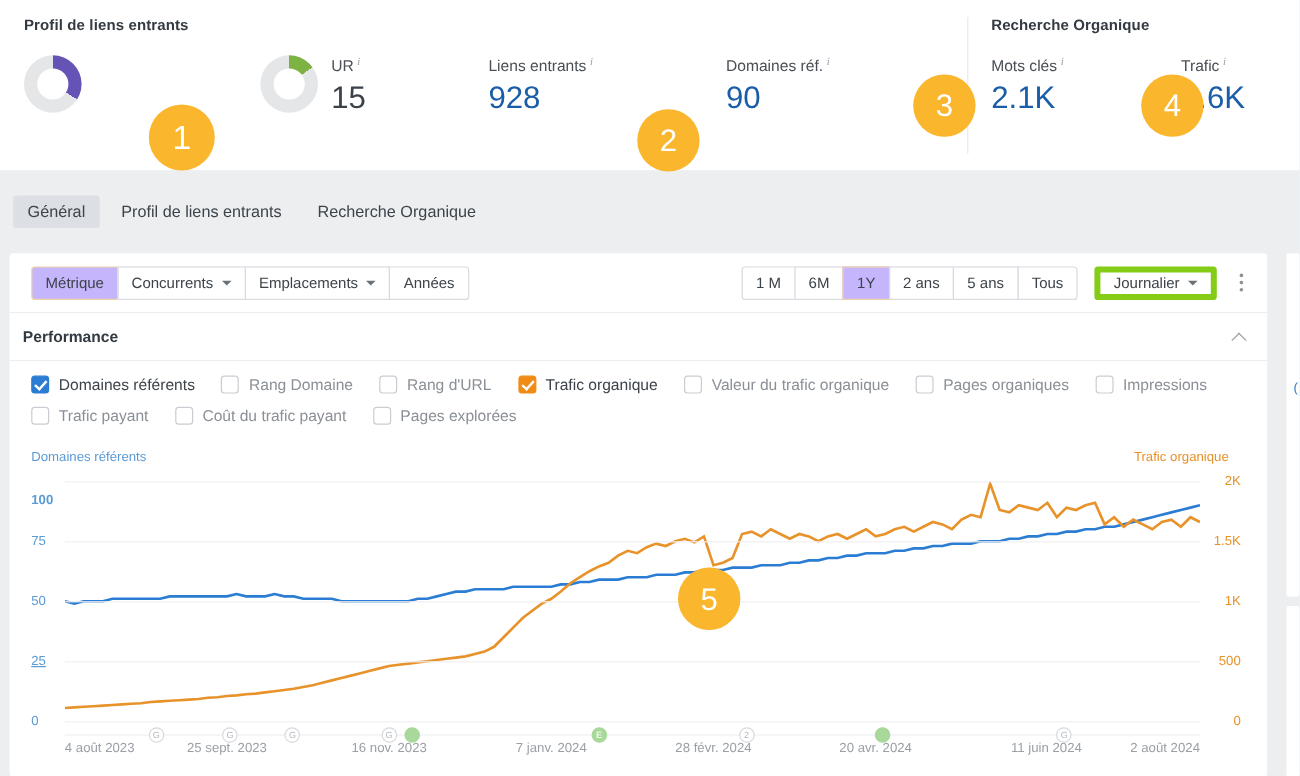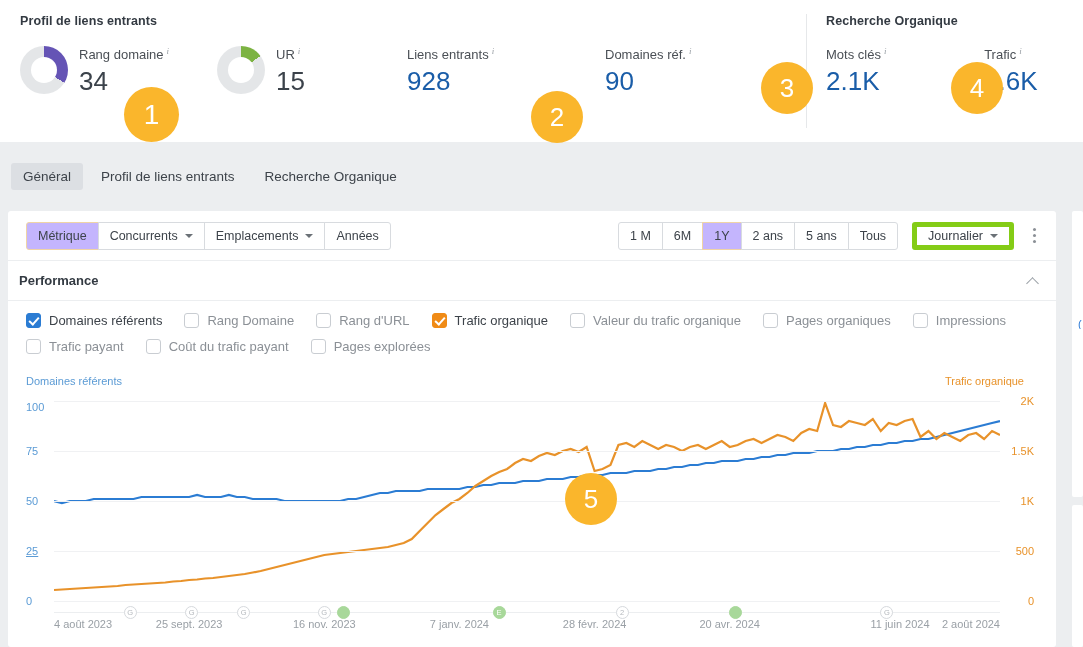--- a/index.html
+++ b/index.html
@@ -187,24 +187,20 @@
 <div id="root">
 
   <div class="metrics-bar">
 
     <div class="metrics-group" style="width:806px">
       <div class="group-title">Profil de liens entrants</div>
       <div class="group-items">
 
         <div class="metric" style="width:197px">
           <div class="donut" style="background:conic-gradient(#6554b5 0% 34%, #e4e6e8 34% 100%)"></div>
-          <div class="metric-body">
-            <div class="metric-label"><span>Rang domaine</span><span class="info-i">i</span></div>
-            <div class="metric-value dark">34</div>
-          </div>
           <div class="metric-sub" style="left:0; top:103px">
             <span class="muted">AR</span><span class="link" style="margin-left:6px">3,058,467</span>
           </div>
         </div>
 
         <div class="metric" style="width:190px">
           <div class="donut" style="background:conic-gradient(#7cb342 0% 15%, #e4e6e8 15% 100%)"></div>
           <div class="metric-body">
             <div class="metric-label"><span>UR</span><span class="info-i">i</span></div>
             <div class="metric-value dark">15</div>
@@ -367,21 +363,21 @@
 
     <div class="chart-wrap">
       <div class="legend-left">Domaines référents</div>
       <div class="legend-right">Trafic organique</div>
 
       <div id="ylabels-left">
           <div class="ytick-l" style="top: 226px;">0</div>
           <div class="ytick-l" style="top: 176px; text-decoration: underline;">25</div>
           <div class="ytick-l" style="top: 126px;">50</div>
           <div class="ytick-l" style="top: 76px;">75</div>
-          <div class="ytick-l" style="top: 32px;">100</div>
+          <div class="ytick-l" style="top: 42px; font-weight: bold;">100</div>
         </div>
       <div id="ylabels-right">
           <div class="ytick-r" style="top: 226px;">0</div>
           <div class="ytick-r" style="top: 176px;">500</div>
           <div class="ytick-r" style="top: 126px;">1K</div>
           <div class="ytick-r" style="top: 76px;">1.5K</div>
           <div class="ytick-r" style="top: 26px;">2K</div>
         </div>
 
       <div class="plot">
@@ -399,21 +395,21 @@
       </div>
 
       <div class="xaxis-line"></div>
       <div id="xlabels">
           <div class="xtick" style="left: 46px; transform: translateX(0px);">4 août 2023</div>
           <div class="xtick" style="left: 181.143px; transform: translateX(-50%);">25 sept. 2023</div>
           <div class="xtick" style="left: 316.286px; transform: translateX(-50%);">16 nov. 2023</div>
           <div class="xtick" style="left: 451.429px; transform: translateX(-50%);">7 janv. 2024</div>
           <div class="xtick" style="left: 586.571px; transform: translateX(-50%);">28 févr. 2024</div>
           <div class="xtick" style="left: 721.714px; transform: translateX(-50%);">20 avr. 2024</div>
-          <div class="xtick" style="left: 892px; transform: translateX(-50%);">11 juin 2024</div>
+          <div class="xtick" style="left: 864px; transform: translateX(-50%);">11 juin 2024</div>
           <div class="xtick" style="left: 992px; transform: translateX(-100%);">2 août 2024</div>
         </div>
       <div id="events">
           <div class="evt" style="left: 115.68px;">G</div>
           <div class="evt" style="left: 177.17px;">G</div>
           <div class="evt" style="left: 229.2px;">G</div>
           <div class="evt" style="left: 309.61px;">G</div>
           <div class="evt filled" style="left: 328.53px;"></div>
           <div class="evt filled" style="left: 484.62px;">E</div>
           <div class="evt" style="left: 607.6px;">2</div>

